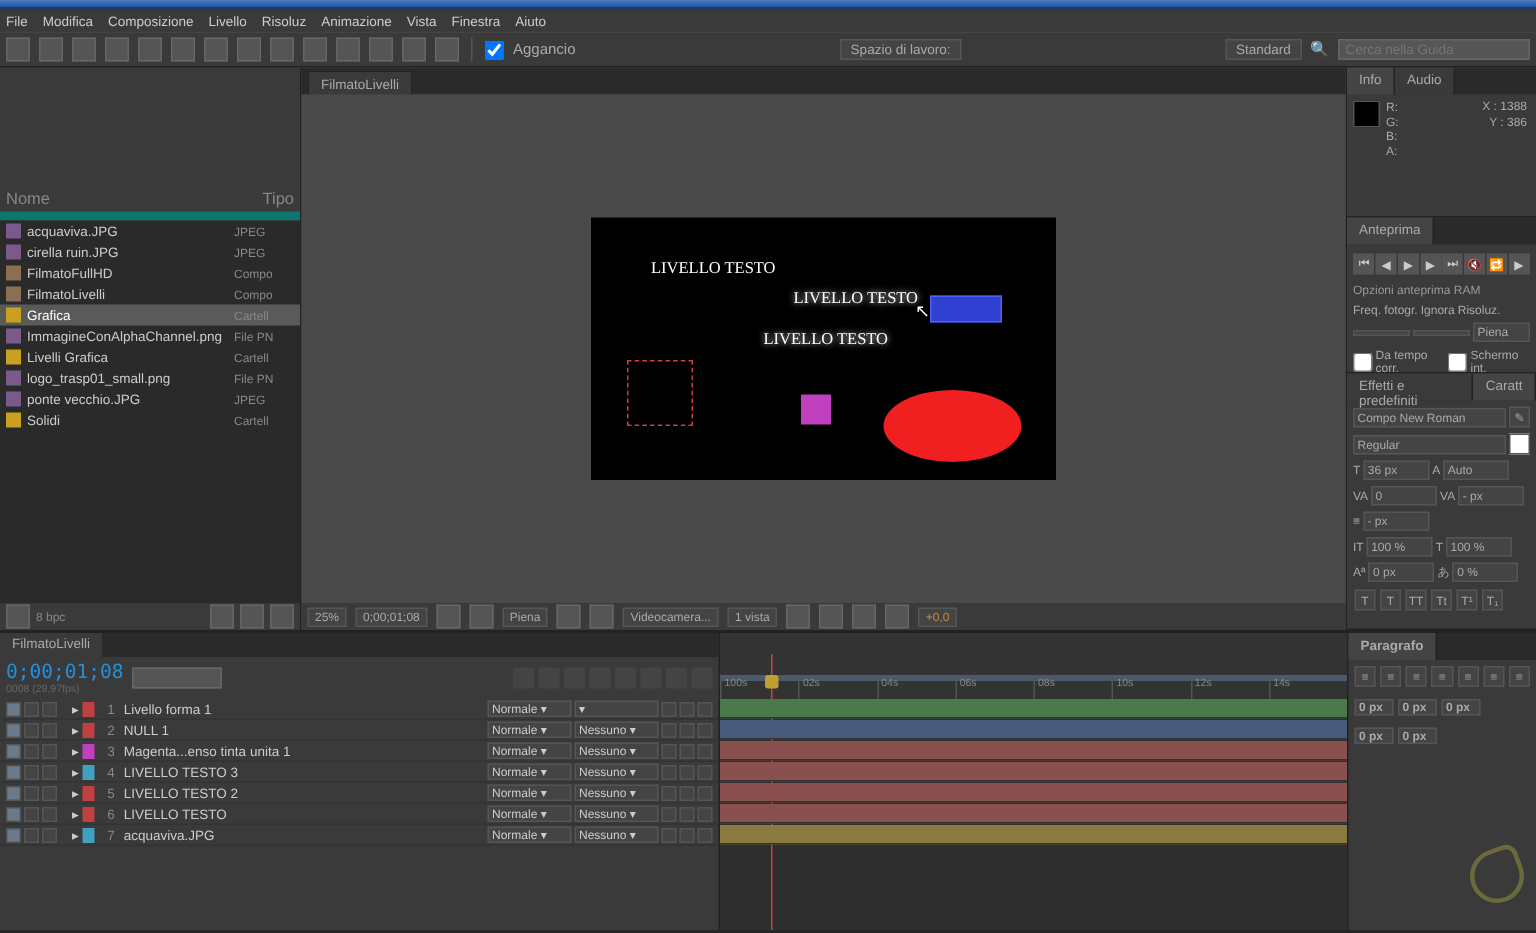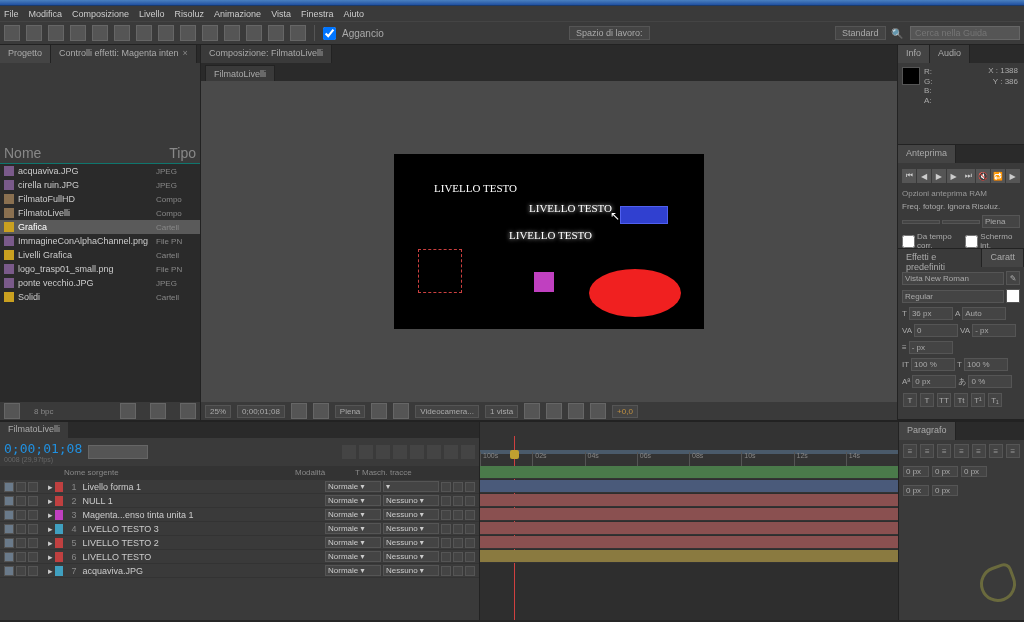--- a/index.html
+++ b/index.html
@@ -7,43 +7,43 @@
 
 .titlebar { background: linear-gradient(#4a80c0, #2050a0); height: 6px; border-bottom: 1px solid #1a3a6a; }
 
 .menubar { background: #3a3a3a; height: 15px; display: flex; padding: 0 4px; gap: 10px; font-size: 9px; align-items: center; color: #ccc; }
 .menubar span { cursor: pointer; }
 
 .toolbar { background: #3a3a3a; height: 24px; display: flex; align-items: center; padding: 0 4px; gap: 6px; border-top: 1px solid #444; border-bottom: 1px solid #222; }
 .tool-btn { width: 16px; height: 16px; background: #555; border: 1px solid #666; cursor: pointer; }
 .tool-sep { width: 1px; height: 16px; background: #555; margin: 0 2px; }
 .workspace-select { margin-left: auto; background: #444; color: #aaa; padding: 1px 6px; font-size: 9px; border: 1px solid #555; }
-.search-box { background: #555; color: #aaa; padding: 1px 4px; font-size: 9px; border: 1px solid #666; width: 110px; }
+.search-box { background: #555; color: #aaa; padding: 1px 4px; font-size: 9px; border: 1px solid #666; width: 128px; }
 
 .main { display: flex; height: 375px; }
 
 .left-col { width: 200px; background: #3a3a3a; display: flex; flex-direction: column; }
 .panel-tabs { display: flex; background: #2a2a2a; height: 18px; font-size: 9px; }
 .panel-tab { padding: 3px 8px; background: #3a3a3a; color: #aaa; cursor: pointer; border-right: 1px solid #222; }
 .panel-tab.active { background: #444; }
 .panel-tab .close-x { margin-left: 4px; color: #888; }
 
-.project-header { display: flex; background: #3a3a3a; padding: 2px 4px; font-size: 14px; color: #888; border-bottom: 1px solid #0f766e; }
+.project-header { display: flex; background: #3a3a3a; padding: 2px 4px; font-size: 11px; color: #888; border-bottom: 6px solid #0f766e; }
 .project-list { flex: 1; background: #2a2a2a; overflow: auto; }
 .project-row { display: flex; align-items: center; padding: 2px 4px; font-size: 9px; color: #ccc; cursor: pointer; }
 .project-row.selected { background: #5a5a5a; color: #fff; }
 .file-icon { width: 10px; height: 10px; margin-right: 4px; display: inline-block; }
 .icon-folder { background: #c9a020; }
 .icon-jpg { background: #7a5a8a; }
 .icon-comp { background: #8a7050; }
 .icon-mov { background: #7a6a50; }
 .icon-png { background: #7a5a8a; }
 .icon-c4d { background: #8a6a40; }
 .type-col { margin-left: auto; width: 40px; color: #888; font-size: 8px; }
-.project-footer { background: #3a3a3a; height: 18px; display: flex; align-items: center; padding: 0 4px; gap: 14px; font-size: 8px; color: #888; }
+.project-footer { background: #3a3a3a; height: 18px; display: flex; align-items: center; padding: 0 4px; gap: 4px; font-size: 8px; color: #888; }
 
 .center-col { flex: 1; background: #4a4a4a; display: flex; flex-direction: column; border-left: 1px solid #222; border-right: 1px solid #222; }
 .comp-tabs { background: #2a2a2a; height: 18px; display: flex; font-size: 9px; }
 .comp-file-tab { background: #3a3a3a; padding: 3px 8px; color: #aaa; margin-top: 2px; margin-left: 4px; border: 1px solid #222; border-bottom: none; }
 .viewer { flex: 1; background: #4a4a4a; display: flex; align-items: center; justify-content: center; position: relative; }
 .canvas { background: #000; width: 310px; height: 175px; position: relative; overflow: hidden; }
 .canvas-text { color: #fff; font-family: 'Times New Roman', serif; position: absolute; font-size: 11px; }
 .canvas-rect-outline { position: absolute; border: 1px dashed #cc4040; }
 .canvas-rect-blue { position: absolute; background: #3040d0; border: 1px solid #5060f0; }
 .canvas-rect-magenta { position: absolute; background: #c040c0; }
@@ -95,21 +95,21 @@
 .playhead { position: absolute; top: 14px; bottom: 0; width: 1px; background: #d04040; left: 34px; }
 .playhead::before { content: ''; position: absolute; top: 14px; left: -4px; width: 9px; height: 9px; background: #c0a030; border-radius: 2px; }
 .tracks { flex: 1; position: relative; background: #2e2e2e; }
 .track-bar { position: absolute; height: 13px; left: 0; right: 0; border-bottom: 1px solid #333; }
 .bar-green { background: #4a7a4a; }
 .bar-blue { background: #4a5a7a; }
 .bar-red { background: #8a5050; }
 .bar-yellow { background: #8a7a40; }
 .playhead-line { position: absolute; top: 0; bottom: 0; width: 1px; background: #d04040; left: 34px; }
 
-.paragraph-col { width: 126px; background: #3a3a3a; border-left: 1px solid #222; }
+.paragraph-col { width: 126px; background: #3a3a3a; border-left: 1px solid #222; font-weight: bold; }
 .para-row { display: flex; gap: 3px; padding: 4px; }
 .para-btn { width: 16px; height: 14px; background: #444; border: 1px solid #555; cursor: pointer; font-size: 8px; display: flex; align-items: center; justify-content: center; color: #999; }
 .para-field { background: #444; border: 1px solid #555; color: #aaa; font-size: 8px; width: 26px; padding: 0 2px; }
 .logo-area { height: 110px; display: flex; align-items: flex-end; justify-content: flex-end; padding: 8px; }
 .leaf-logo { width: 36px; height: 36px; border: 3px solid #8a8a40; border-radius: 50% 8px 50% 50%; transform: rotate(-20deg); opacity: 0.6; }
 </style>
 </head>
 <body>
 
 <div class="titlebar"></div>
@@ -145,24 +145,20 @@
   <input type="checkbox" checked="" style="">
   <span>Aggancio</span>
   <span class="workspace-select">Spazio di lavoro:</span>
   <span class="workspace-select">Standard</span>
   <span>🔍</span>
   <input class="search-box" placeholder="Cerca nella Guida" style="">
 </div>
 
 <div class="main">
   <div class="left-col">
-    <div class="panel-tabs">
-      <div class="panel-tab active"><span>Progetto</span></div>
-      <div class="panel-tab"><span>Controlli effetti: Magenta inten</span><span class="close-x">×</span></div>
-    </div>
     <div style="height:80px"></div>
     <div class="project-header">
       <span>Nome</span>
       <span style="margin-left:auto">Tipo</span>
     </div>
     <div class="project-list" id="project-list">
         <div class="project-row">
           <span class="file-icon icon-jpg"></span>
           <span>acquaviva.JPG</span>
           <span class="type-col">JPEG</span>
@@ -216,23 +212,20 @@
     <div class="project-footer">
       <span class="tool-btn"></span>
       <span>8 bpc</span>
       <span class="tool-btn" style="margin-left:auto"></span>
       <span class="tool-btn"></span>
       <span class="tool-btn"></span>
     </div>
   </div>
 
   <div class="center-col">
-    <div class="panel-tabs">
-      <div class="panel-tab"><span>Composizione: FilmatoLivelli</span></div>
-    </div>
     <div class="comp-tabs">
       <div class="comp-file-tab">FilmatoLivelli</div>
     </div>
     <div class="viewer">
       <div class="canvas">
         <div class="canvas-text" style="left:40px;top:28px">LIVELLO TESTO</div>
         <div class="canvas-text" style="left:135px;top:48px;text-shadow:0 0 4px #fff">LIVELLO TESTO</div>
         <div class="canvas-text" style="left:115px;top:75px;text-shadow:0 0 4px #fff">LIVELLO TESTO</div>
         <span class="mouse-cursor" style="left:216px;top:55px">↖</span>
         <div class="canvas-rect-blue" style="left:226px;top:52px;width:48px;height:18px"></div>
@@ -306,21 +299,21 @@
         <input type="checkbox" style="">
         <span>Schermo int.</span>
       </div>
     </div>
     <div class="panel-tabs">
       <div class="panel-tab">Effetti e predefiniti</div>
       <div class="panel-tab active">Caratt</div>
     </div>
     <div class="right-panel char-panel">
       <div class="char-row">
-          <span class="char-field wide">Vista New Roman</span>
+          <span class="char-field wide">Compo New Roman</span>
           <span class="char-icon-btn">✎</span>
         </div>
       <div class="char-row">
           <span class="char-field wide">Regular</span>
           <span class="char-swatch"></span>
         </div>
       <div class="char-row">
         <span>T</span>
           <span class="char-field">36 px</span>
         <span>A</span>
@@ -374,27 +367,20 @@
       <div class="tl-tools">
         <div class="tl-tool-btn"></div>
         <div class="tl-tool-btn"></div>
         <div class="tl-tool-btn"></div>
         <div class="tl-tool-btn"></div>
         <div class="tl-tool-btn"></div>
         <div class="tl-tool-btn"></div>
         <div class="tl-tool-btn"></div>
         <div class="tl-tool-btn"></div>
       </div>
-    </div>
-    <div class="layer-header">
-      <span style="width:60px"></span>
-      <span style="flex:1">Nome sorgente</span>
-      <span style="width:60px">Modalità</span>
-      <span style="width:60px">T  Masch. tracce</span>
-      <span style="width:60px"></span>
     </div>
     <div class="layers" id="layers-list">
         <div class="layer-row">
           <span class="lr-toggle on"></span>
           <span class="lr-toggle"></span>
           <span class="lr-toggle"></span>
           <span style="width:6px"></span>
           <span>▸</span>
           <span class="lr-color" style="background:#c04040"></span>
           <span class="lr-num">1</span>

